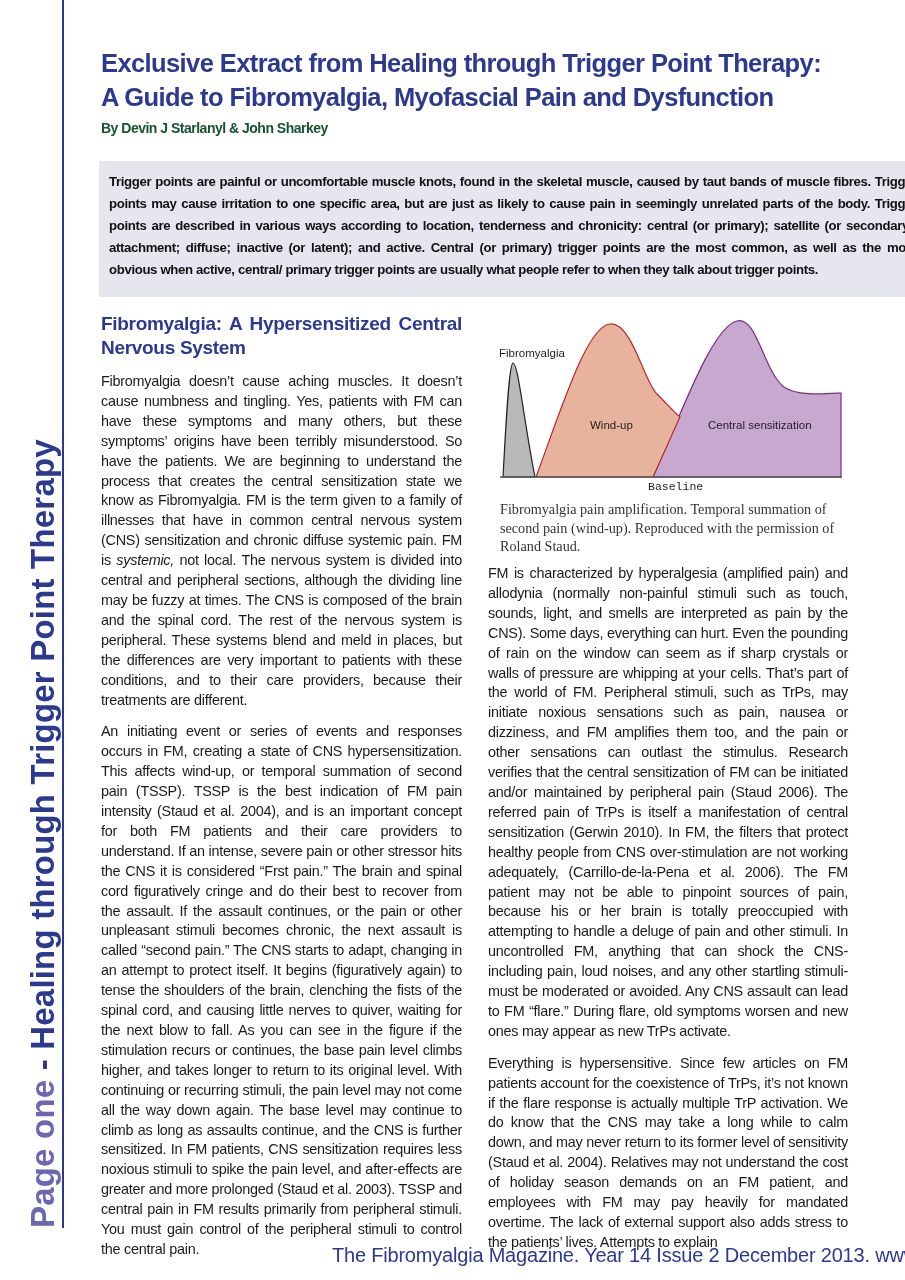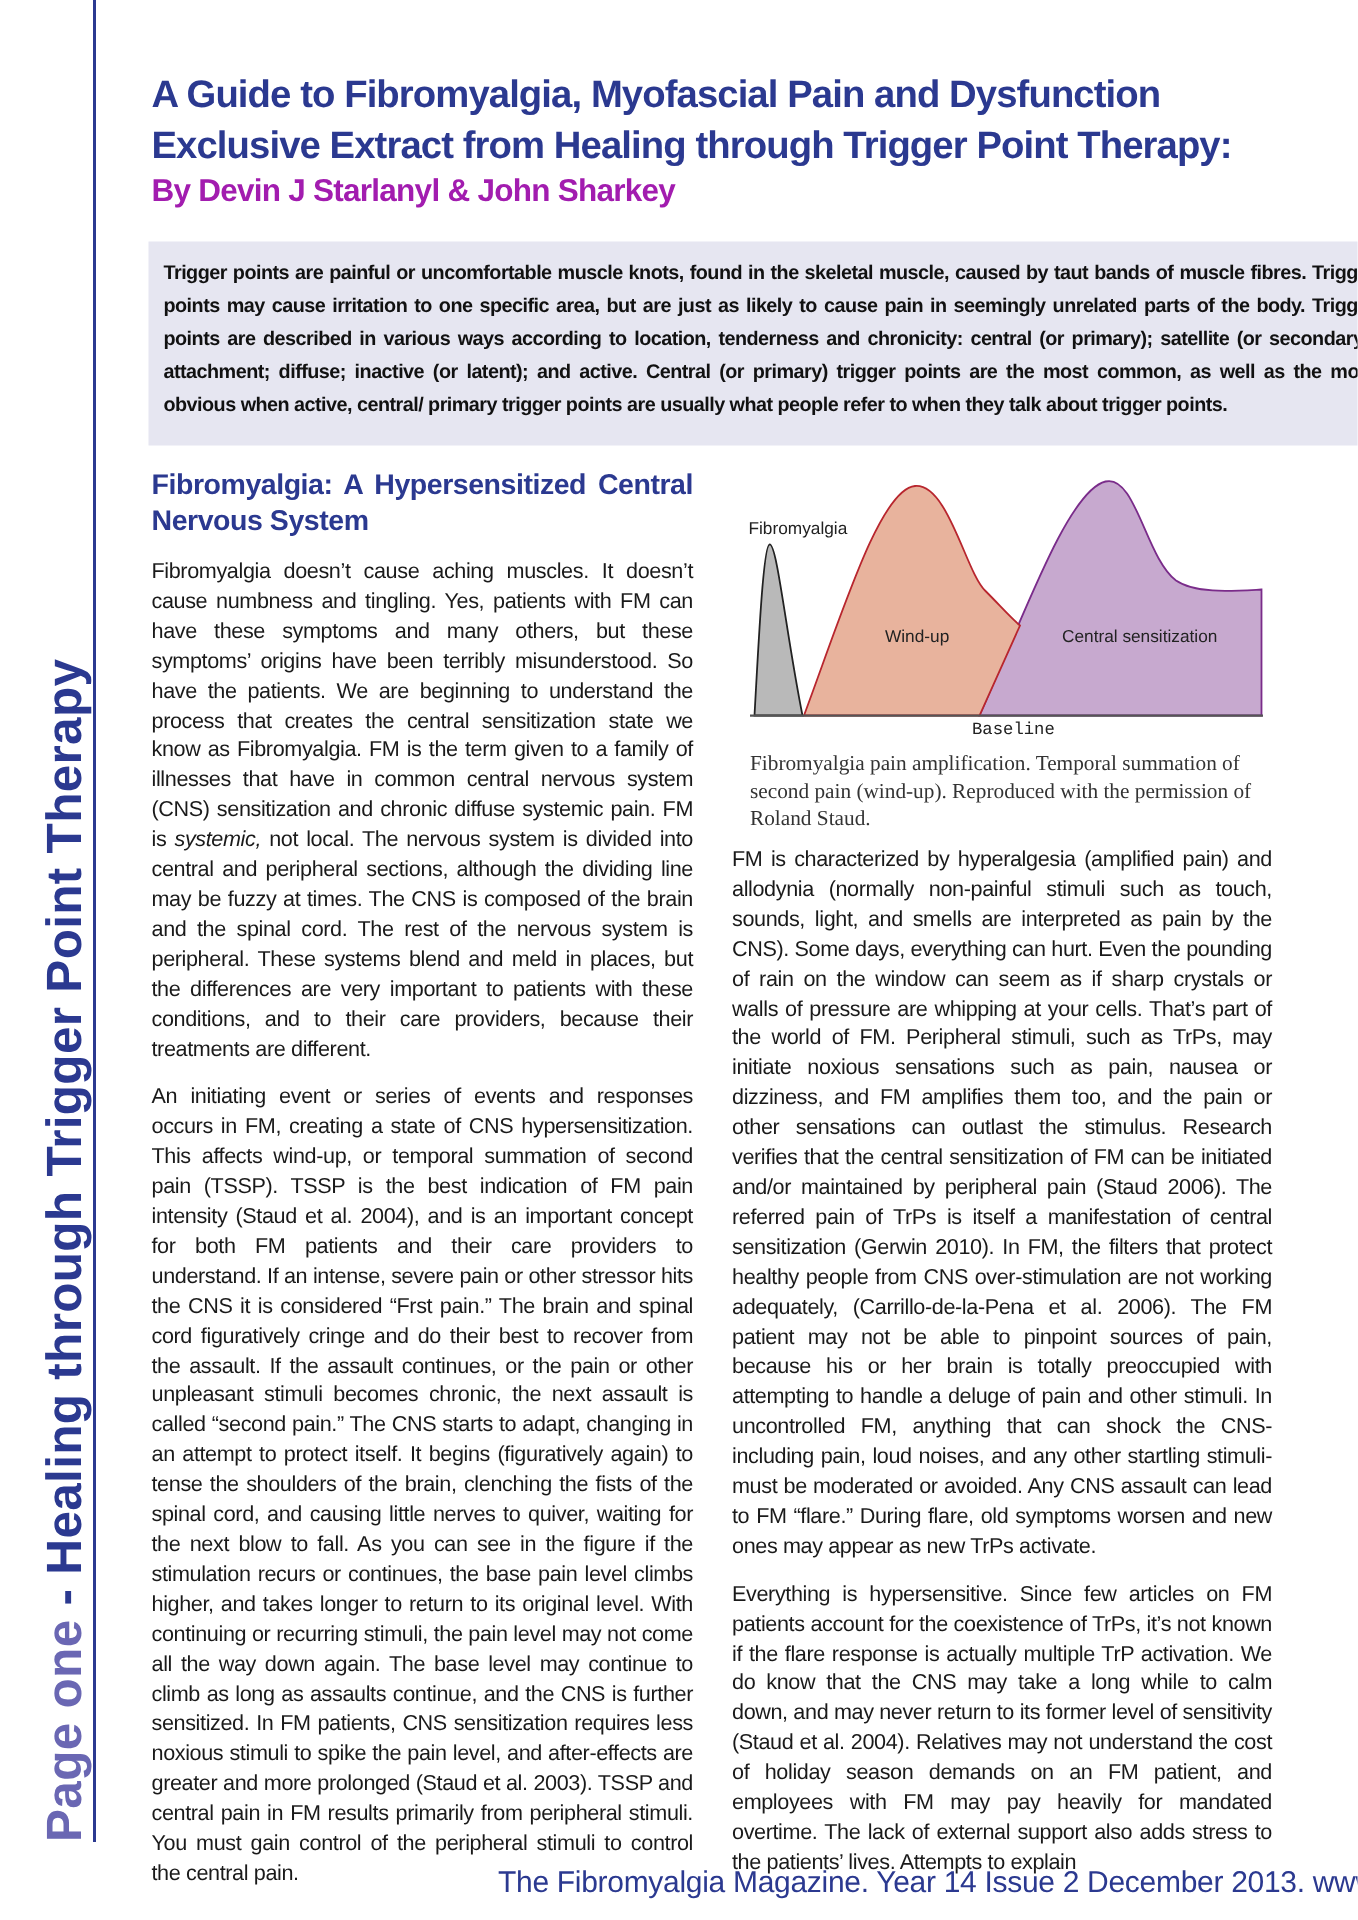--- a/index.html
+++ b/index.html
@@ -20,21 +20,21 @@
   }
   .side-title .pg { color: #6a67b3; }
   .side-title .rest { color: #2b3990; }
 
   .title-block { position: absolute; left: 101px; top: 46px; width: 790px; }
   .title-line {
     color: #2b3990; font-weight: bold; font-size: 25.5px; line-height: 34px;
     letter-spacing: -0.6px; white-space: nowrap;
   }
   .byline {
-    color: #a21caf; font-weight: bold; font-size: 21px; line-height: 28px;
+    color: #14532d; font-weight: bold; font-size: 14px; line-height: 28px;
     letter-spacing: -0.5px; white-space: nowrap;
   }
 
   .intro-box {
     position: absolute; left: 99px; top: 161px; width: 836px; height: 136px;
     background: #e6e6f1; box-sizing: border-box; padding: 10px 18px 0 10px;
   }
   .intro-box p {
     margin: 0; font-weight: bold; font-size: 13.2px; line-height: 22px;
     text-align: justify; letter-spacing: -0.35px; color: #111;
@@ -65,22 +65,22 @@
 </style>
 </head>
 <body>
 
 <div class="side-rule"></div>
 <div class="side-title">
   <span class="pg">Page one</span><span class="rest"> - </span><span class="rest">Healing through Trigger Point Therapy</span>
 </div>
 
 <header class="title-block">
+  <div class="title-line">Exclusive Extract from Healing through Trigger Point Therapy:</div>
   <div class="title-line">A Guide to Fibromyalgia, Myofascial Pain and Dysfunction</div>
-  <div class="title-line">Exclusive Extract from Healing through Trigger Point Therapy:</div>
   <div class="byline">By Devin J Starlanyl &amp; John Sharkey</div>
 </header>
 
 <section class="intro-box">
   <p>Trigger points are painful or uncomfortable muscle knots, found in the skeletal muscle, caused by taut bands of muscle fibres. Trigger points may cause irritation to one specific area, but are just as likely to cause pain in seemingly unrelated parts of the body. Trigger points are described in various ways according to location, tenderness and chronicity: central (or primary); satellite (or secondary); attachment; diffuse; inactive (or latent); and active. Central (or primary) trigger points are the most common, as well as the most obvious when active, central/ primary trigger points are usually what people refer to when they talk about trigger points.</p>
 </section>
 
 <article class="col col-left">
   <h2 class="section-heading">
     <span>Fibromyalgia: A Hypersensitized Central</span>

